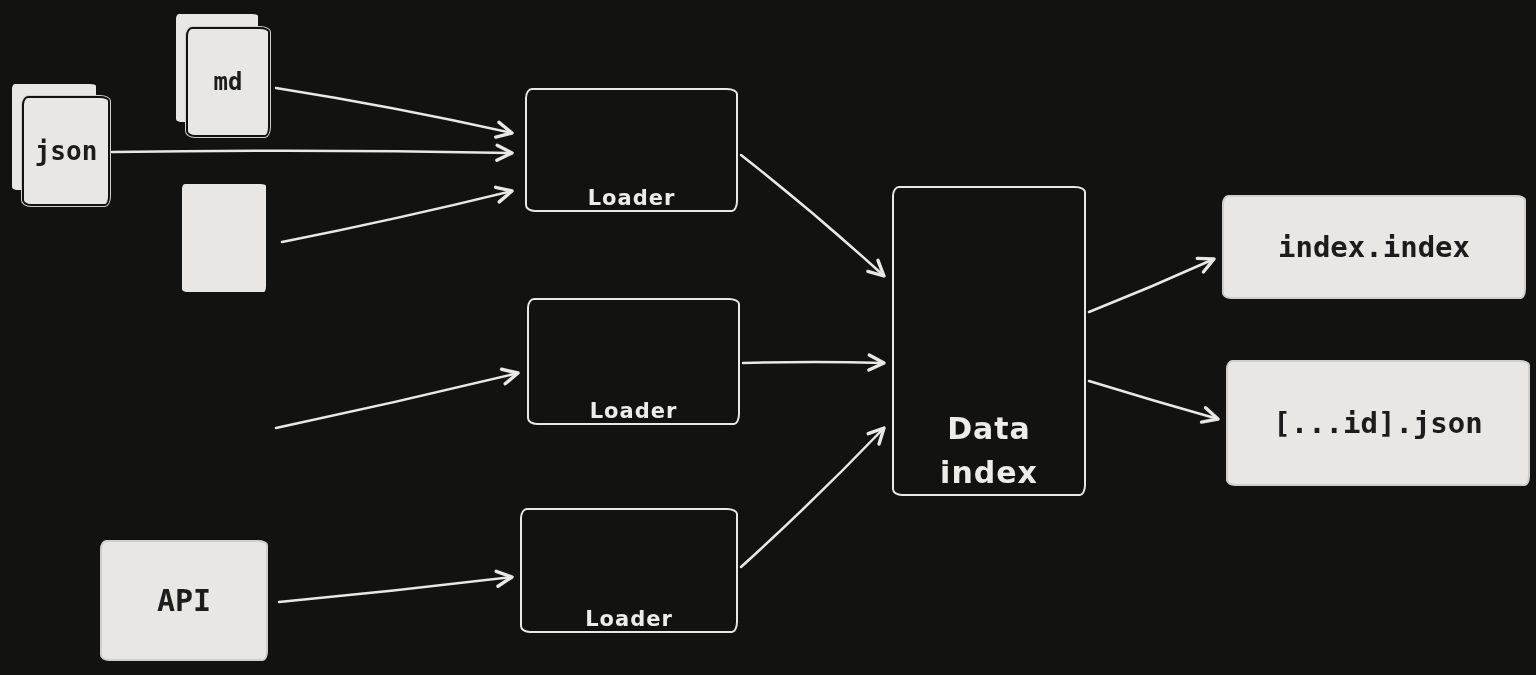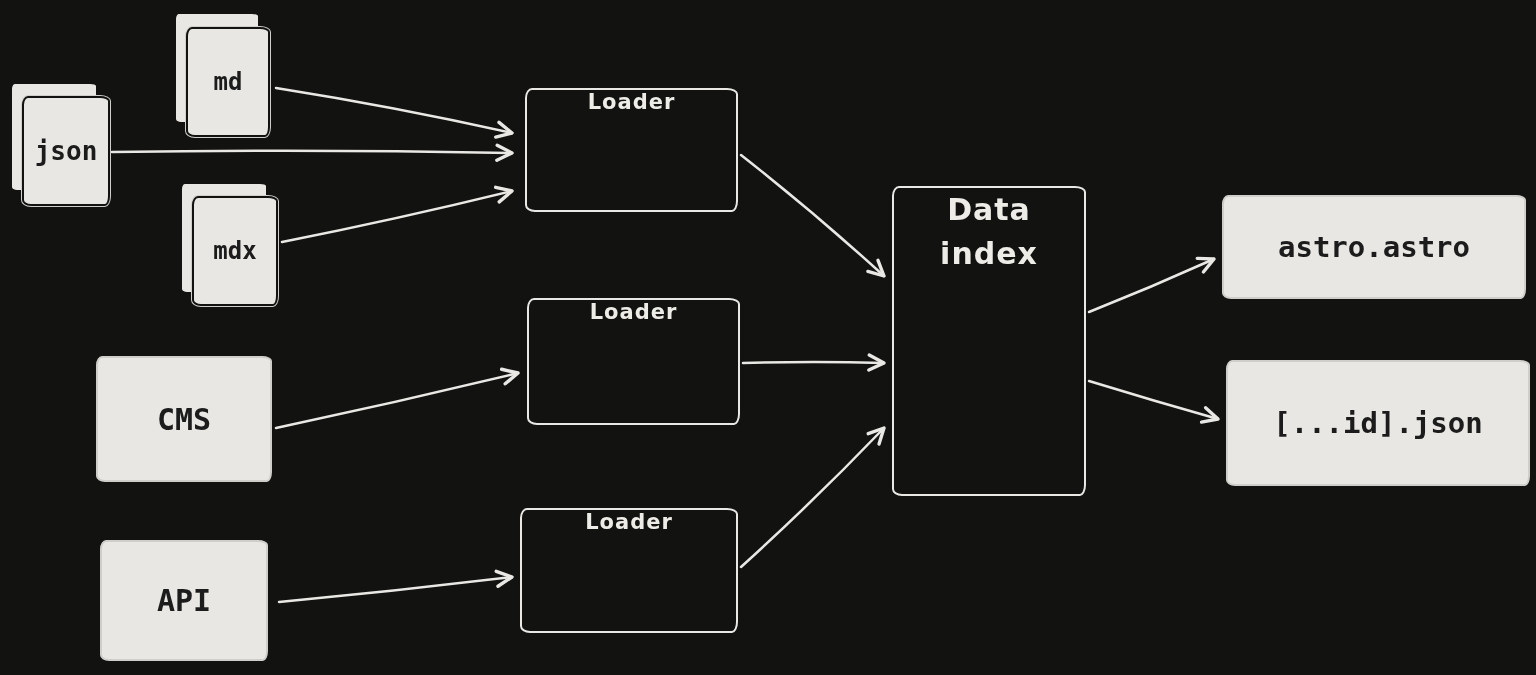--- a/index.html
+++ b/index.html
@@ -35,21 +35,21 @@
   .doc-front {
     border: 2px solid var(--background, #121211);
     box-shadow: 0 0 0 1px var(--card-border, #cfcecb);
   }
   
   .outline-box {
     position: absolute;
     background: var(--dark-fill, #121211);
     border: 2.5px solid var(--stroke, #e9e8e4);
     border-radius: 7px 11px 6px 10px / 10px 6px 11px 7px;
-    display: flex; align-items: flex-start; justify-content: center;
+    display: flex; align-items: flex-end; justify-content: center;
     color: var(--light-text, #edece7);
     box-sizing: border-box;
   }
   .hand {
     font-family: "DejaVu Sans", sans-serif;
     font-weight: 600;
     letter-spacing: 1px;
   }
   .loader-label { font-size: 21px; }
   .datastore-label {
@@ -125,46 +125,40 @@
   <div class="card doc-front json-front">
     <span class="lbl-json">json</span>
   </div>
 
   <div class="doc-back md-back"></div>
   <div class="card doc-front md-front">
     <span class="lbl-md">md</span>
   </div>
 
   <div class="doc-back mdx-back"></div>
-  <div class="card doc-front mdx-front">
-    <span class="lbl-mdx">mdx</span>
-  </div>
 
-  <div class="card cms-box">
-    <span class="lbl-big">CMS</span>
-  </div>
 
   <div class="card api-box">
     <span class="lbl-big">API</span>
   </div>
 
   <div class="outline-box loader1-box">
     <span class="hand loader-label">Loader</span>
   </div>
   <div class="outline-box loader2-box">
     <span class="hand loader-label">Loader</span>
   </div>
   <div class="outline-box loader3-box">
     <span class="hand loader-label">Loader</span>
   </div>
 
   <div class="outline-box datastore-box">
     <span class="hand datastore-label">Data index</span>
   </div>
 
   <div class="card index-box">
-    <span class="lbl-astro">astro.astro</span>
+    <span class="lbl-astro">index.index</span>
   </div>
   <div class="card id-box">
     <span class="lbl-astro">[...id].json</span>
   </div>
 
 </div>
 
 </body></html>

